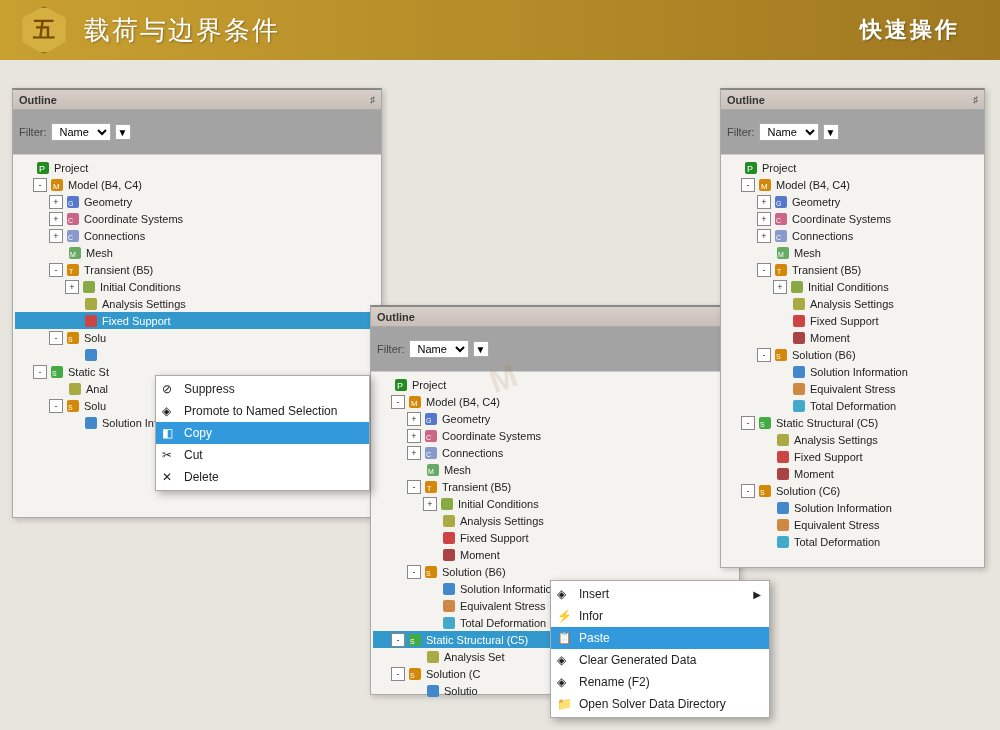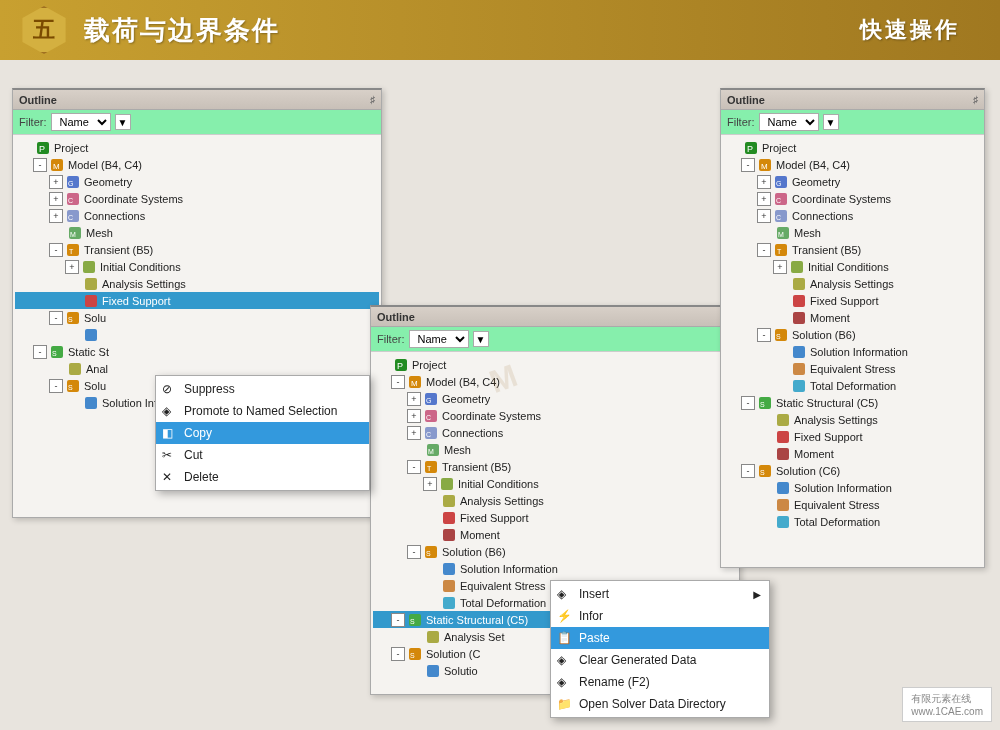--- a/index.html
+++ b/index.html
@@ -34,21 +34,21 @@
       justify-content: center;
       font-size: 22px;
       font-weight: bold;
       color: #7a4a00;
       border: 2px solid #a07020;
       margin-right: 16px;
       flex-shrink: 0;
     }
     .header-title {
       font-size: 26px;
-      font-weight: bold;
+      font-weight: normal;
       color: #ffffff;
       letter-spacing: 2px;
       text-shadow: 1px 1px 2px rgba(0,0,0,0.3);
     }
     .header-right {
       position: absolute;
       right: 40px;
       font-size: 22px;
       font-weight: bold;
       color: #ffffff;
@@ -86,22 +86,22 @@
     }
     .panel-titlebar .pin-icon {
       margin-left: auto;
       color: #666;
       font-size: 10px;
     }
 
     .filter-row {
       display: flex;
       align-items: center;
-      padding: 3px 6px;
-      background: #86efac;
+      padding: 13px 6px;
+      background: #a3a3a3;
       border-bottom: 1px solid #ccc;
       gap: 4px;
       font-size: 11px;
     }
     .filter-row label { color: #444; }
     .filter-select {
       border: 1px solid #aaa;
       background: white;
       padding: 1px 4px;
       font-size: 11px;
@@ -1046,18 +1046,14 @@
       <div class="context-item">
         <span class="item-icon">◈</span>
         <span>Rename (F2)</span>
       </div>
       <div class="context-item">
         <span class="item-icon">📁</span>
         <span>Open Solver Data Directory</span>
       </div>
     </div>
 
-  <div class="logo-watermark">
-    <div>有限元素在线</div>
-    <div>www.1CAE.com</div>
-  </div>
 
 </div>
 
 </body></html>

